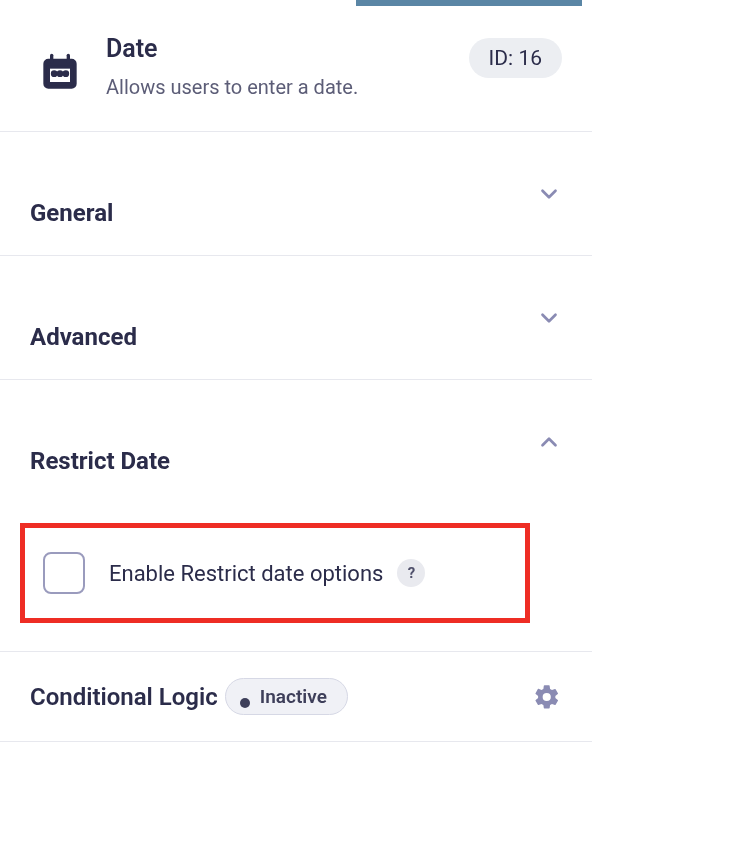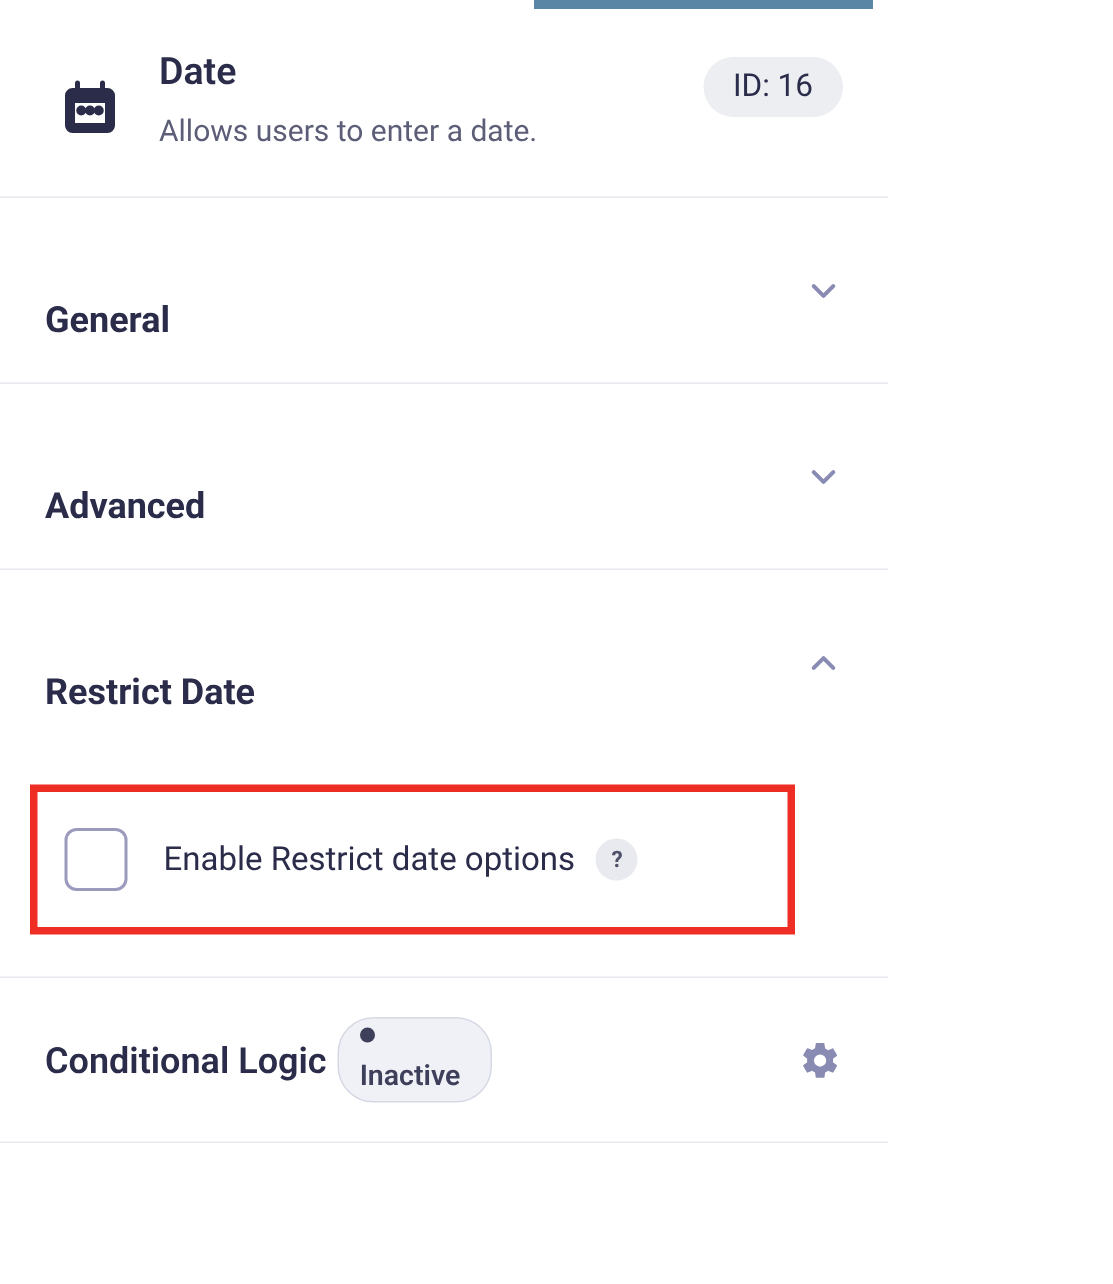--- a/index.html
+++ b/index.html
@@ -125,30 +125,29 @@
     border-bottom: 1px solid #e7e8ee;
     gap: 7px;
   }
   .conditional-label {
     font-size: 24px;
     font-weight: 600;
     color: #2b2c4a;
   }
   .status-pill {
     display: inline-flex;
-    align-items: flex-start;
+    align-items: flex-end;
     gap: 10px;
     background: #f0f1f6;
     border: 1px solid #d6d8e5;
     border-radius: 24px;
     padding: 6px 20px 6px 14px;
     font-size: 19px;
     font-weight: 600;
     color: #3e3f5a;
-    flex-direction: column;
   }
   .status-dot {
     width: 10px;
     height: 10px;
     border-radius: 50%;
     background: #3e3f5a;
   }
   .spacer { flex: 1; }
   .gear {
     width: 30px;

